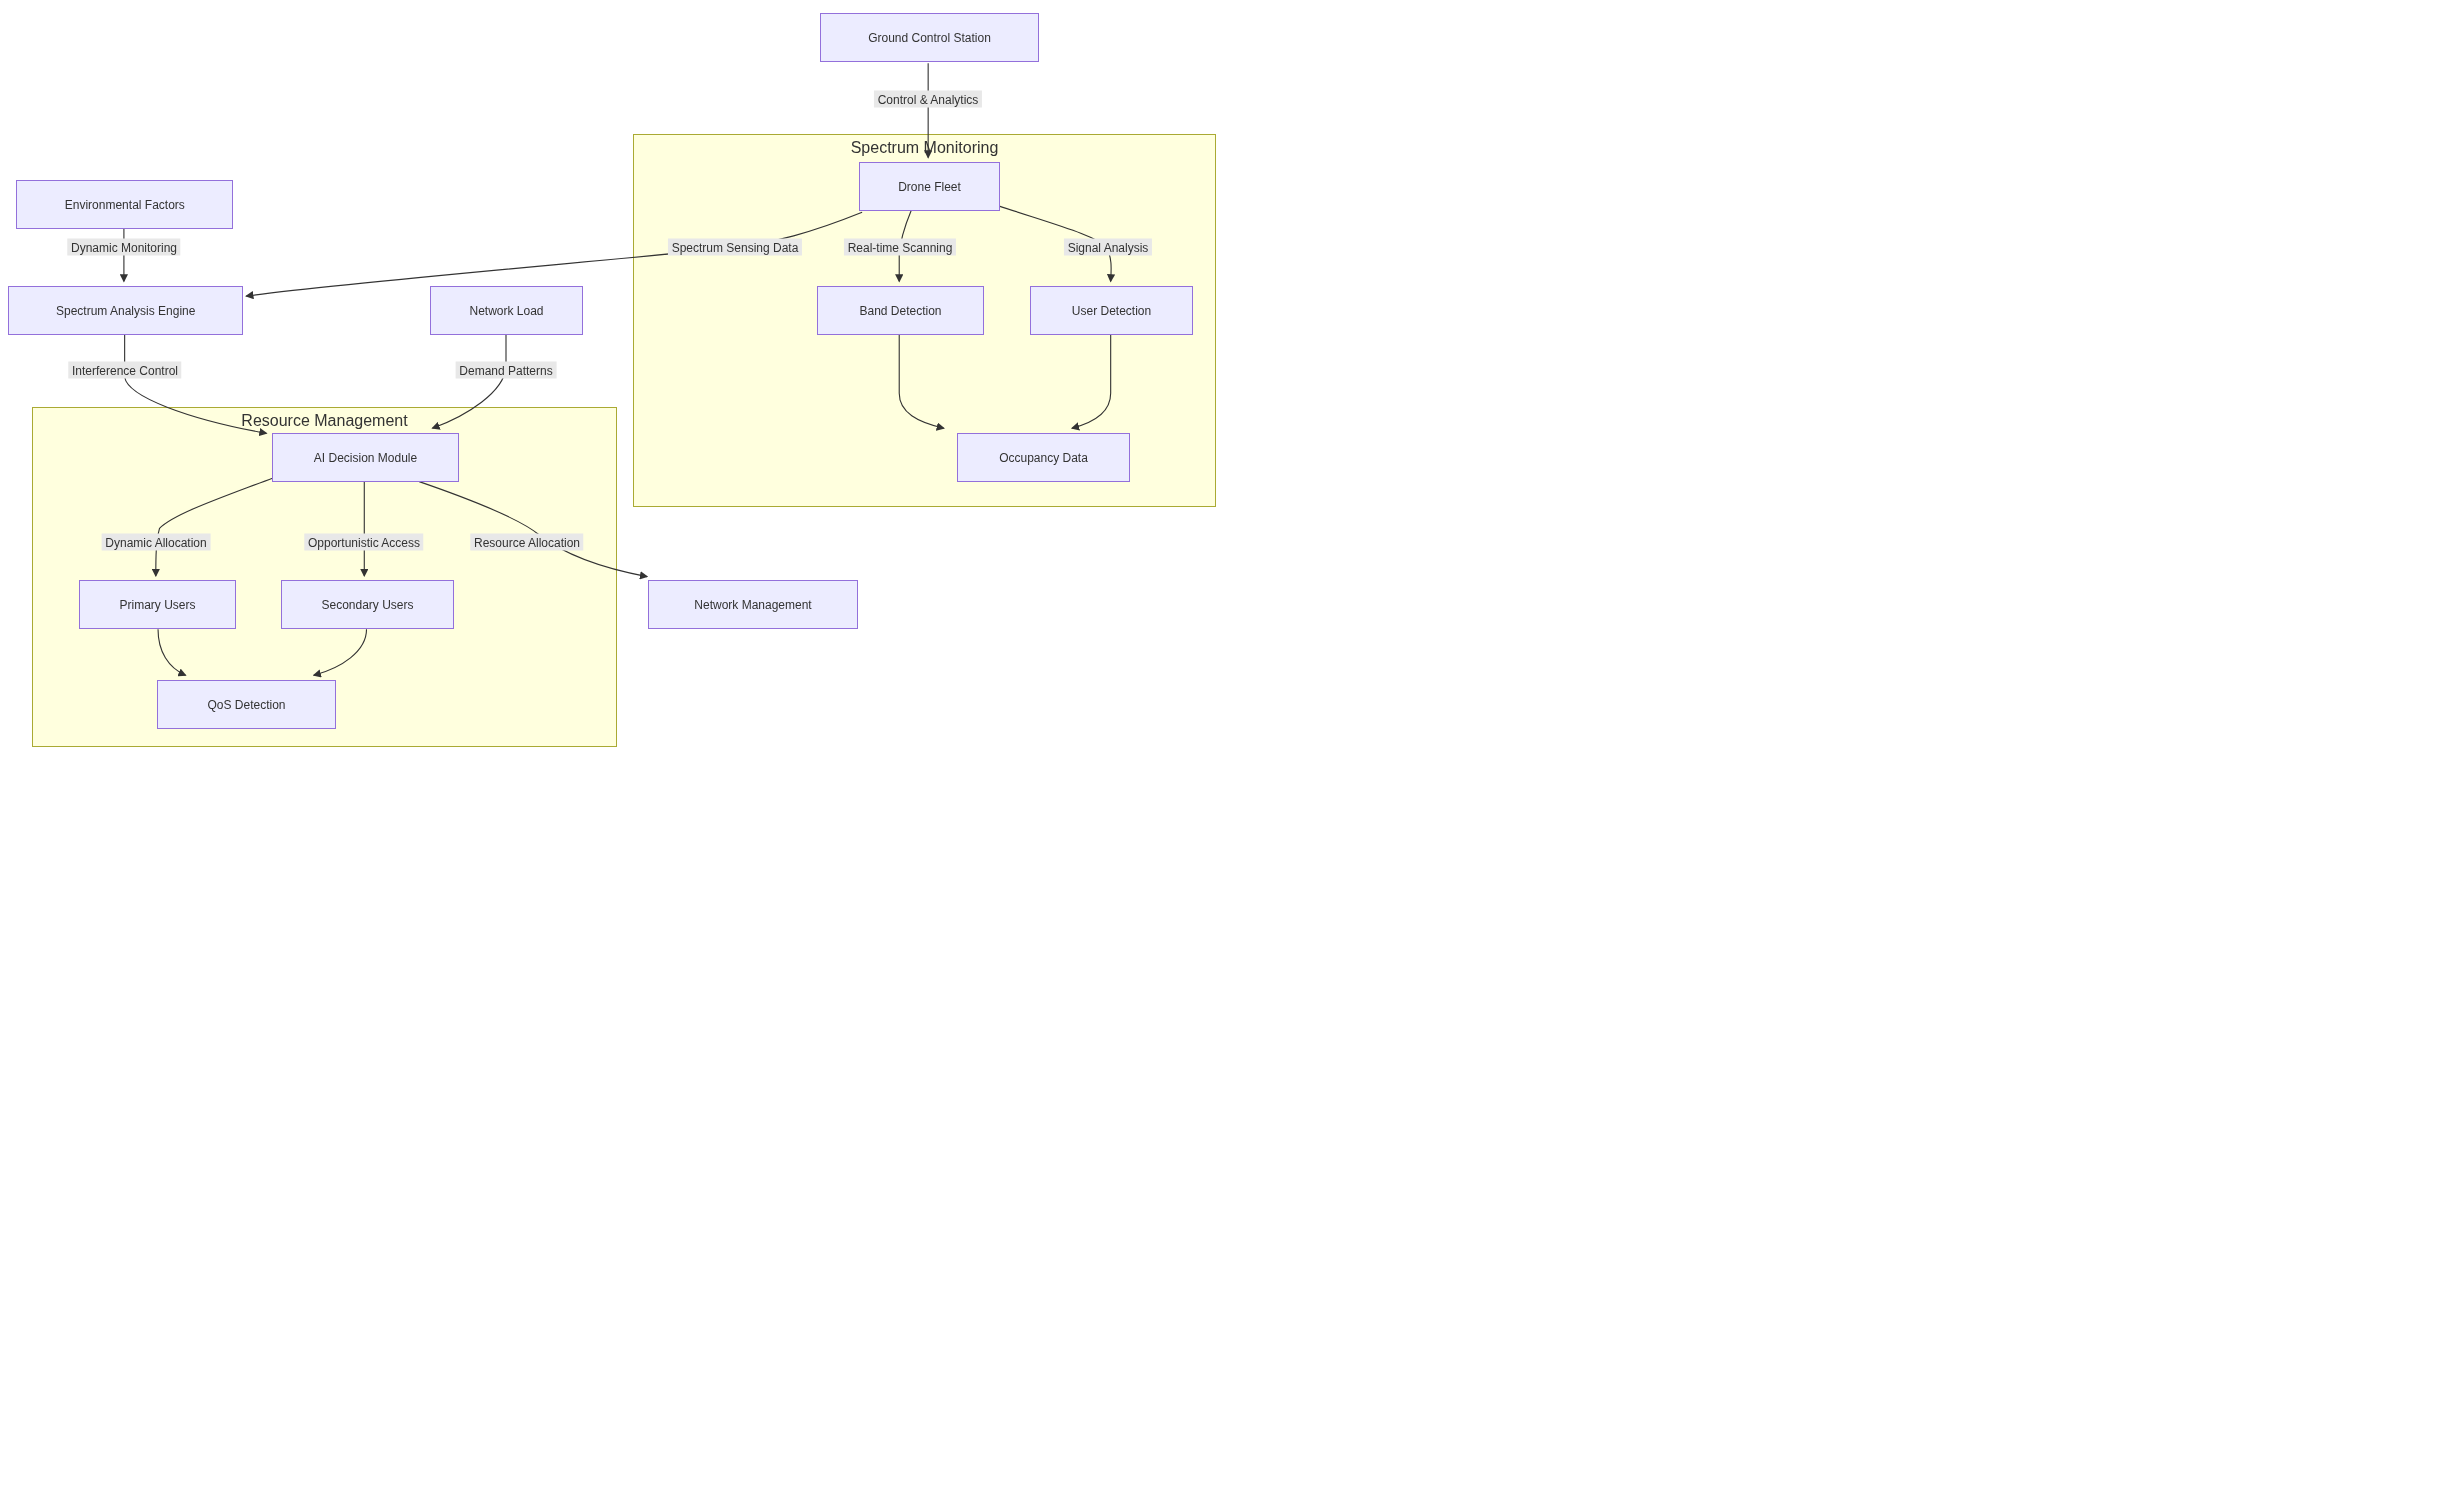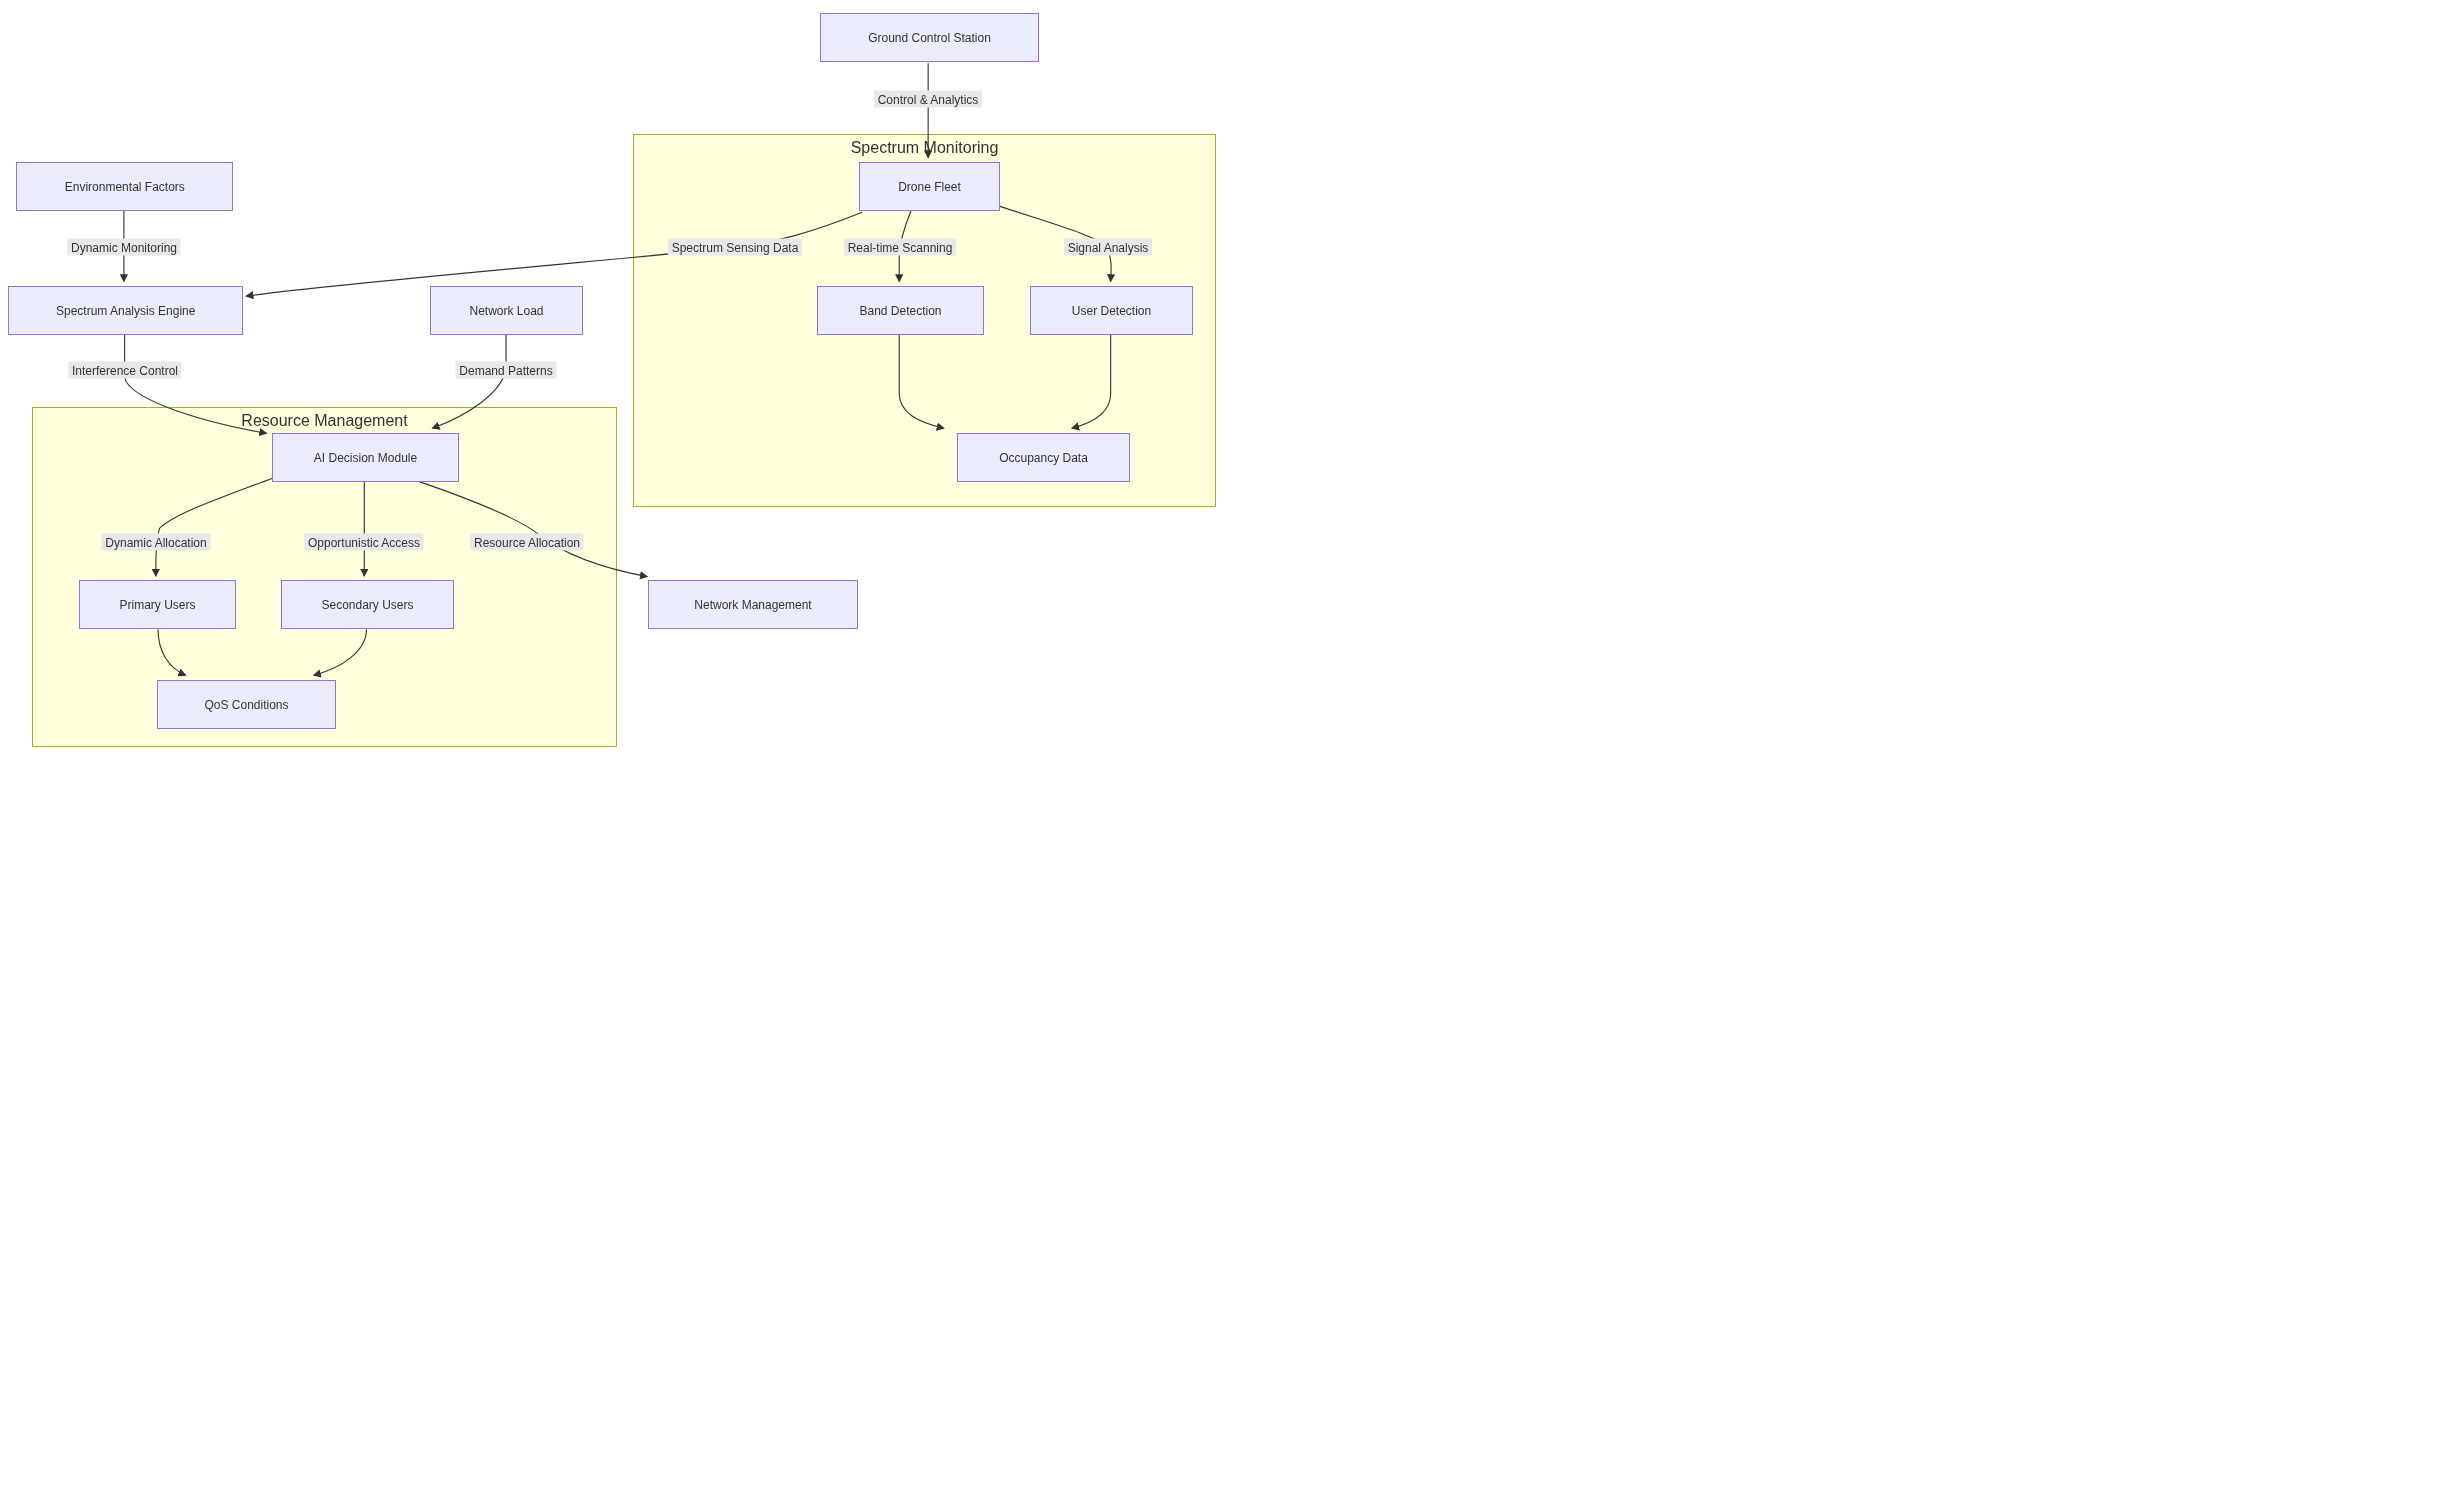--- a/index.html
+++ b/index.html
@@ -21,21 +21,21 @@
   .edge-label{position:absolute;transform:translate(-50%,-50%);
     background:var(--edge-label-bg,#e8e8e8);padding:1.5px 3.7px;font-size:12px;
     white-space:nowrap;color:var(--text,#333)}
 
   
   .c-sm{left:633px;top:134px;width:581px;height:371px}
   .c-rm{left:32px;top:407px;width:583px;height:338px}
 
   
   .n-gcs{left:820px;top:13.4px;width:217px}
-  .n-env{left:16.3px;top:162px;width:215px}
+  .n-env{left:16.3px;top:180px;width:215px}
   .n-drone{left:859px;top:162px;width:139px}
   .n-sae{left:8.2px;top:286px;width:233px}
   .n-load{left:430px;top:286px;width:151px}
   .n-band{left:817px;top:286px;width:165px}
   .n-user{left:1030px;top:286px;width:161px}
   .n-ai{left:272px;top:433px;width:185px}
   .n-occ{left:957px;top:433px;width:171px}
   .n-primary{left:79px;top:580px;width:155px}
   .n-secondary{left:281px;top:580px;width:171px}
   .n-netmgmt{left:648px;top:580px;width:208px}
@@ -128,17 +128,17 @@
   <div class="node n-primary">
     <span>Primary Users</span>
   </div>
   <div class="node n-secondary">
     <span>Secondary Users</span>
   </div>
   <div class="node n-netmgmt">
     <span>Network Management</span>
   </div>
   <div class="node n-qos">
-    <span>QoS Conditions</span>
+    <span>QoS Detection</span>
   </div>
 
 </div>
 
 
 </body></html>

